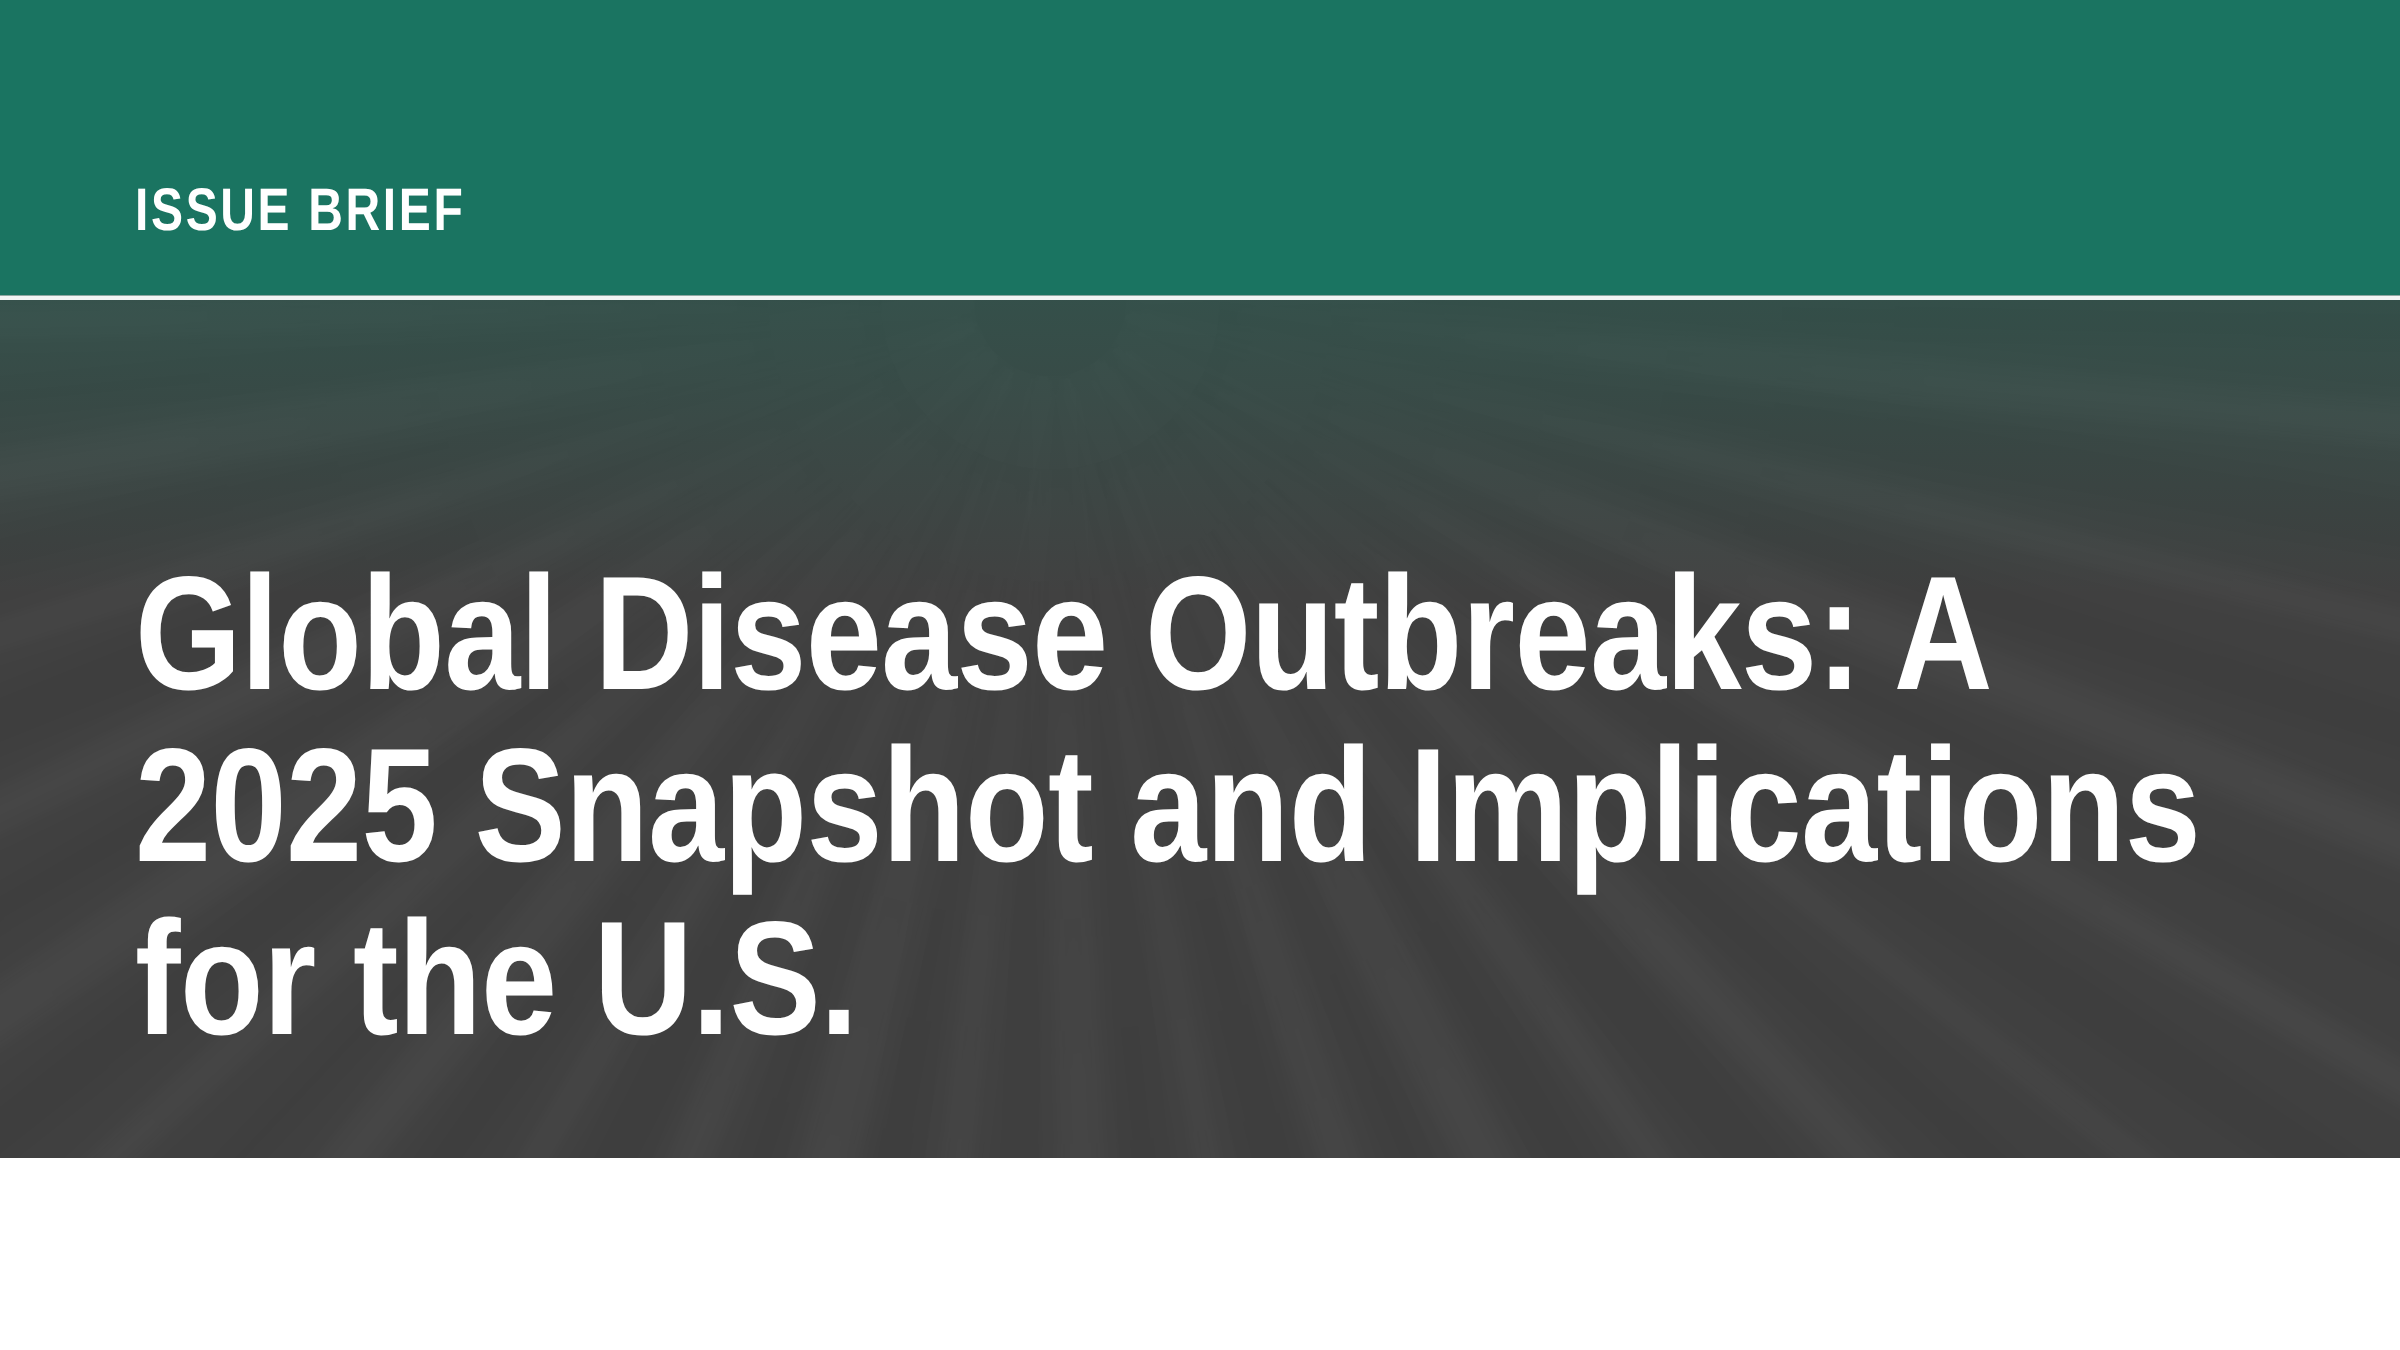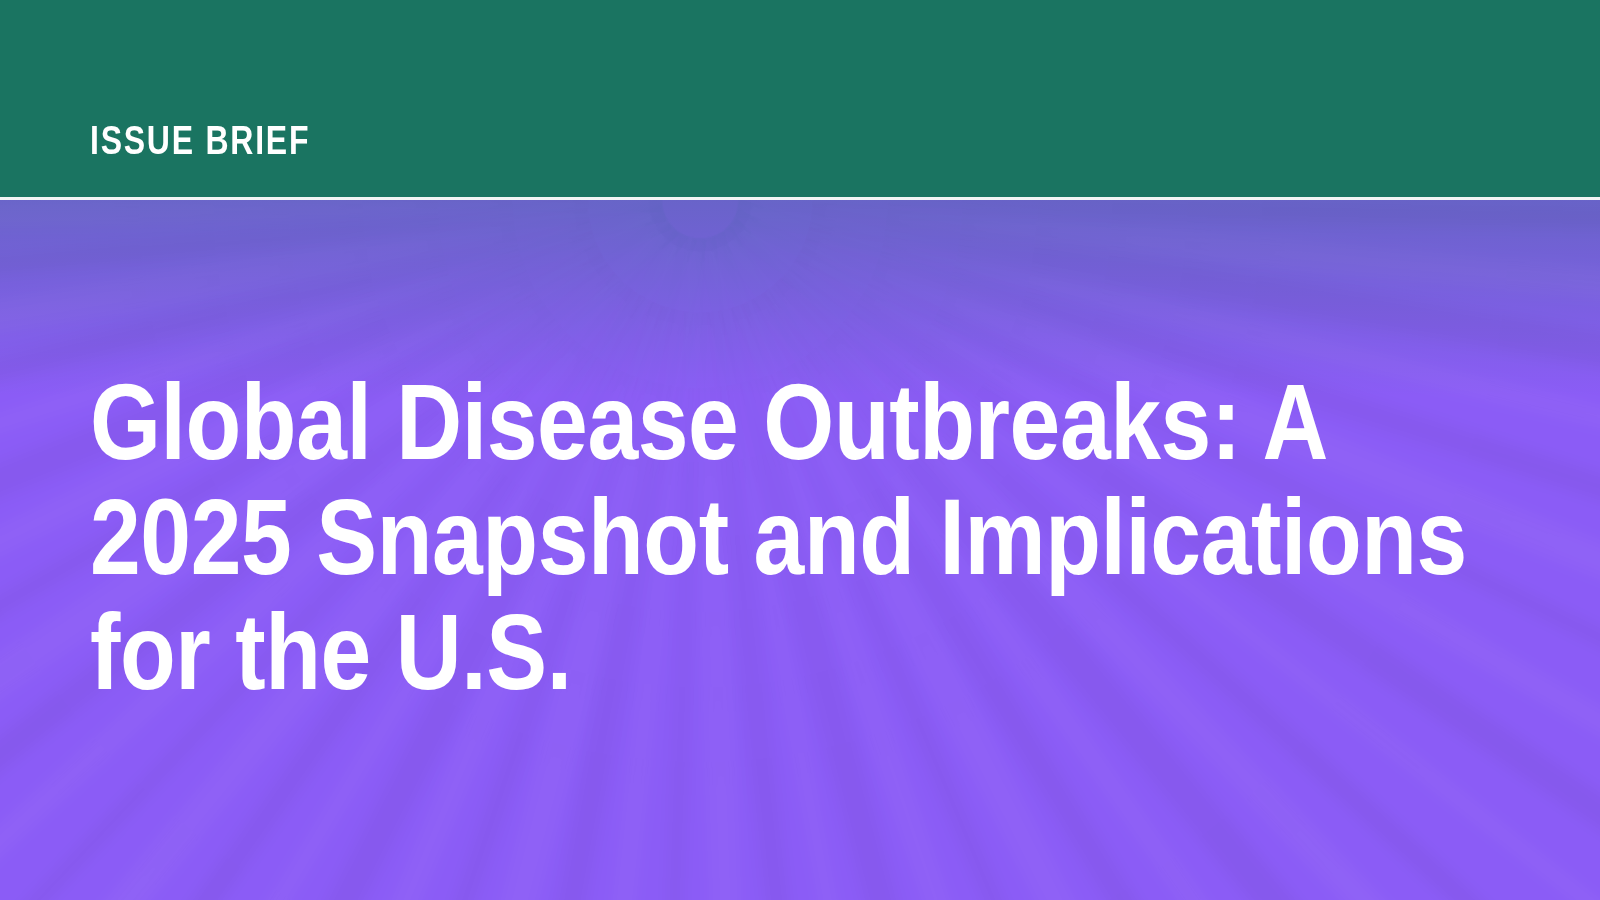--- a/index.html
+++ b/index.html
@@ -8,23 +8,23 @@
     padding: 0;
     background: #ffffff;
   }
   body {
     font-family: "Liberation Sans", sans-serif;
   }
 
   .cover {
     position: relative;
     width: 1600px;
-    height: 900px;
+    height: 772px;
     overflow: hidden;
-    background: #8b5cf6;
+    background: #404040;
   }
 
   
   .rays {
     position: absolute;
     left: 0;
     top: 200px;
     width: 1600px;
     height: 700px;
     overflow: hidden;

